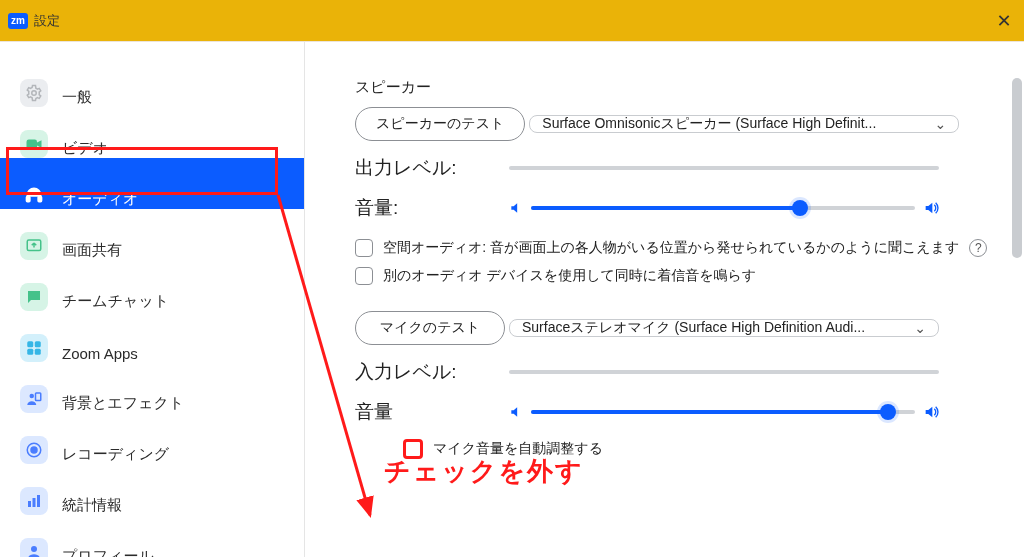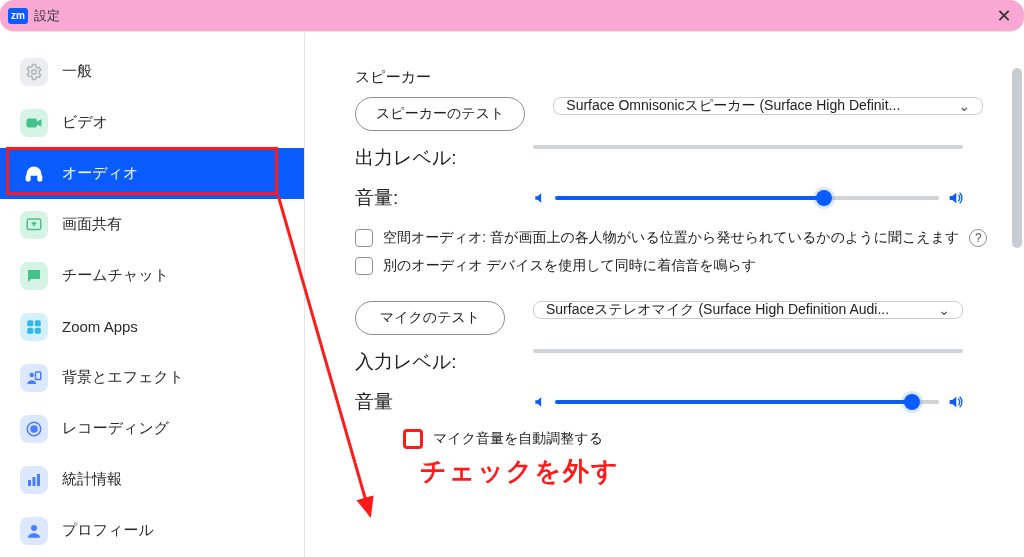--- a/index.html
+++ b/index.html
@@ -7,28 +7,27 @@
     font-family: "Meiryo", "Yu Gothic UI", "Segoe UI", sans-serif;
     font-size: 14px;
     color: #222;
     background: #fff;
     width: 1024px;
     height: 557px;
     overflow: hidden;
     position: relative;
   }
   .titlebar {
-    height: 32px;
-    background: #f9a8d4;
+    height: 42px;
+    background: #eab308;
     display: flex;
     align-items: center;
     padding: 0 8px;
     position: relative;
     border-bottom: 1px solid #ece4da;
-    border-radius: 14px;
   }
   .titlebar .zm-badge {
     width: 20px; height: 16px;
     background: #0b5cff;
     color: #fff;
     font-size: 10px;
     font-weight: bold;
     border-radius: 3px;
     display: flex; align-items: center; justify-content: center;
     margin-right: 6px;
@@ -46,21 +45,21 @@
     display: flex;
     height: calc(557px - 30px);
   }
   .sidebar {
     width: 305px;
     border-right: 1px solid #e5e5e5;
     padding-top: 14px;
   }
   .side-item {
     display: flex;
-    align-items: center;
+    align-items: flex-end;
     height: 51px;
     padding-left: 20px;
     cursor: pointer;
     font-size: 15px;
     color: #2b2b2b;
   }
   .side-item .icon {
     width: 28px; height: 28px;
     border-radius: 8px;
     margin-right: 14px;
@@ -78,21 +77,22 @@
   .side-item .icon.bg-cyan { background:#d3f0fb; }
   .content {
     flex: 1;
     padding: 36px 30px 10px 50px;
     overflow: hidden;
     position: relative;
   }
   .section-title { font-size: 15px; color:#222; margin-bottom: 10px; font-weight: 500;}
   .row {
     display: flex;
-    gap: 28px;
+    align-items: center;
+    gap: 4px;
     margin-bottom: 14px;
   }
   .outline-btn {
     border: 1px solid #8c8f94;
     background: #fff;
     border-radius: 18px;
     height: 34px;
     padding: 0 20px;
     font-size: 14px;
     display:flex; align-items:center; justify-content:center;
@@ -381,13 +381,13 @@
 
 <svg class="annotation-arrow" style="left:0; top:0;" width="1024" height="557">
   <defs>
     <marker id="arrowhead" markerWidth="8" markerHeight="8" refX="6" refY="3" orient="auto">
       <polygon points="0 0, 7 3, 0 6" fill="#ff1a1a"></polygon>
     </marker>
   </defs>
   <line x1="278" y1="195" x2="370" y2="515" stroke="#ff1a1a" stroke-width="3" marker-end="url(#arrowhead)"></line>
 </svg>
 
-<div class="annotation-text" style="left:420px; top:454px;">チェックを外す</div>
+<div class="annotation-text" style="left:384px; top:454px;">チェックを外す</div>
 
 </body></html>

